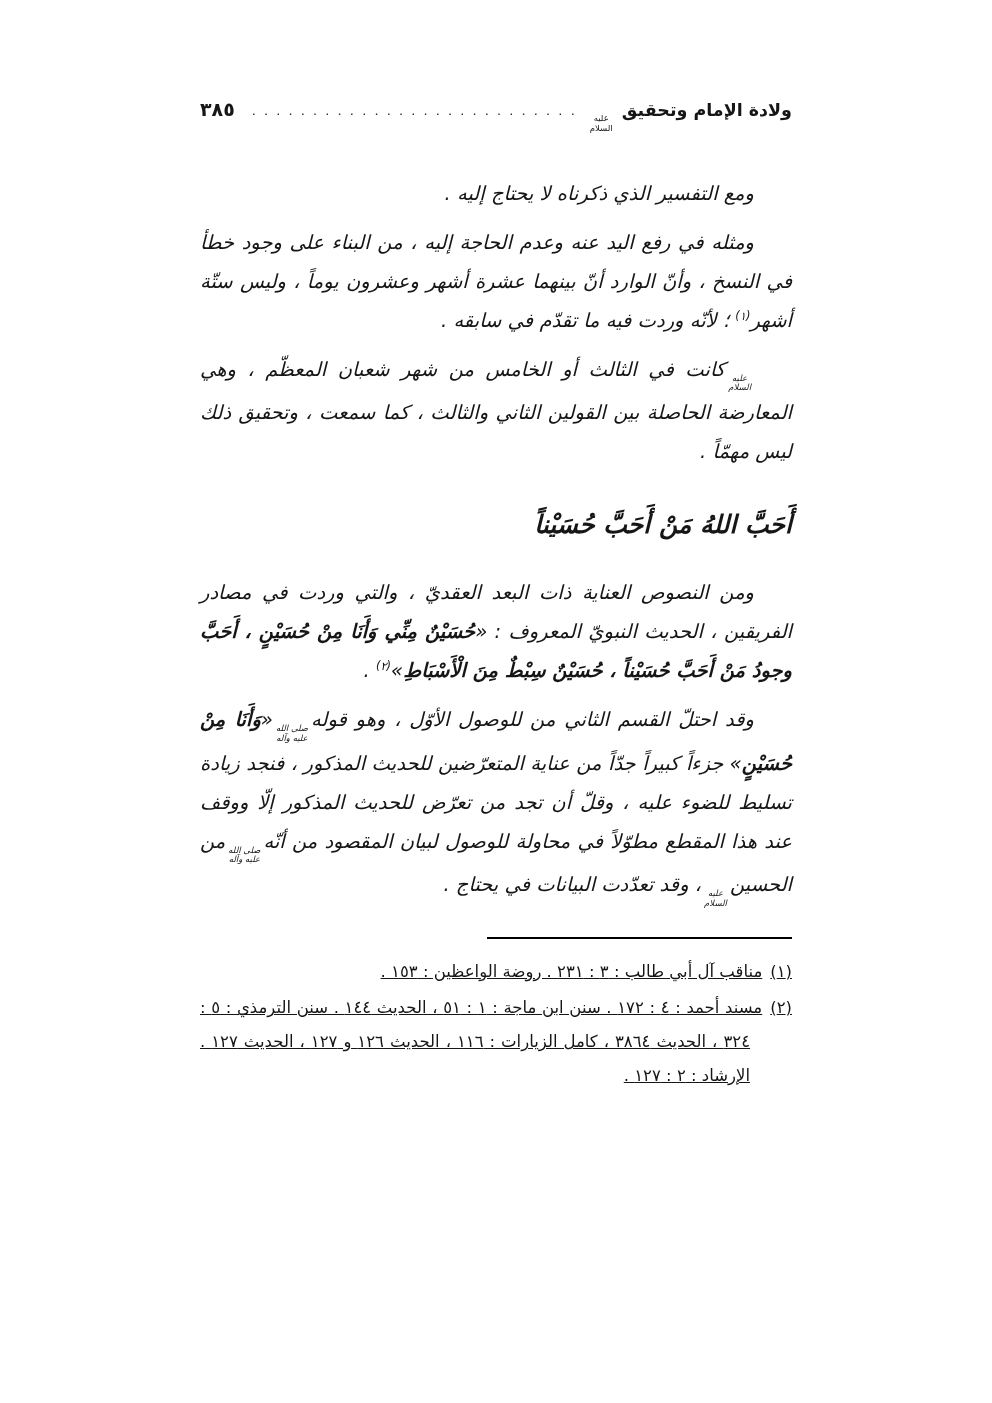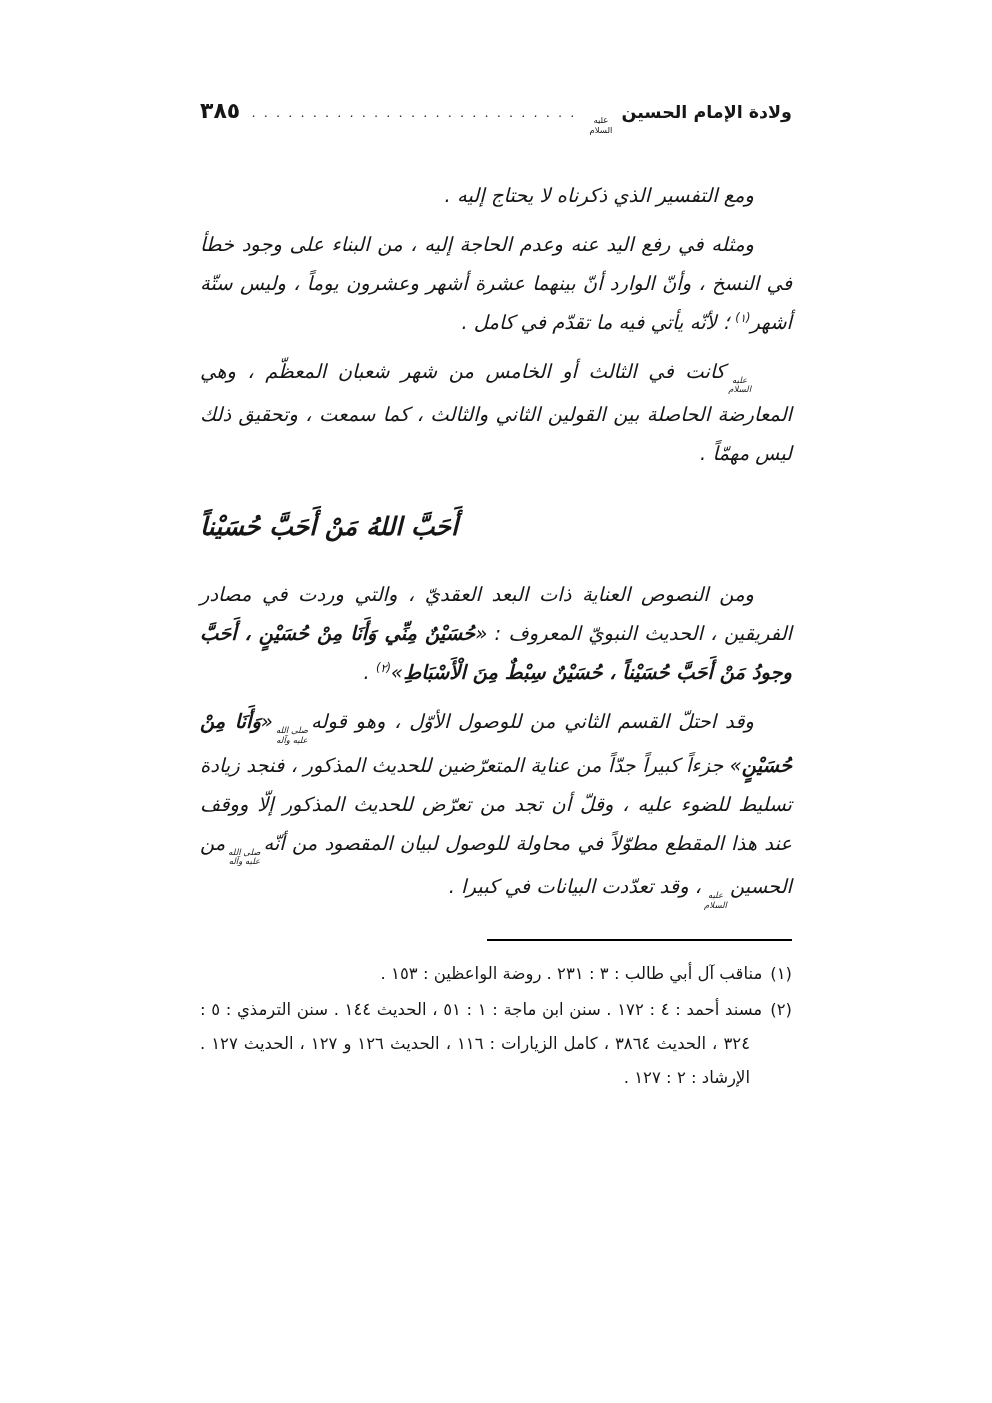--- a/index.html
+++ b/index.html
@@ -37,35 +37,35 @@
     white-space: nowrap;
     font-size: 13px;
     letter-spacing: 2px;
     color: #2a2a2a;
     margin: 0 10px;
     position: relative;
     top: -1px;
   }
   .page-number {
     font-weight: bold;
-    font-size: 22px;
+    font-size: 19px;
     white-space: nowrap;
   }
   .body-text {
     font-size: 19.5px;
     line-height: 2.0;
     font-style: italic;
   }
   .para {
     margin: 0 0 10px;
     text-align: justify;
     text-indent: 38px;
   }
   .section-heading {
-    text-align: left;
+    text-align: right;
     font-weight: bold;
     font-size: 25px;
     margin: 34px 0 28px;
     text-indent: 0;
     line-height: 1.6;
   }
   .hadith {
     font-weight: bold;
   }
   .fn-ref {
@@ -80,20 +80,21 @@
     font-size: 8.5px;
     line-height: 1.15;
     vertical-align: -5px;
     margin: 0 3px;
     font-weight: normal;
     color: #161616;
     text-indent: 0;
   }
   .footnotes {
     margin-top: 28px;
+    text-decoration: underline;
   }
   .fn-rule {
     height: 0;
     border-top: 2px solid #000000;
     width: 305px;
     margin: 0 0 16px;
   }
   .footnote {
     font-size: 16.5px;
     line-height: 2.05;
@@ -106,55 +107,55 @@
     margin-left: 8px;
   }
 </style>
 </head>
 <body>
 
 <div class="page">
 
   <header class="page-header">
     <span class="running-head">
-      <span>ولادة الإمام الحسين</span>
+      <span>ولادة الإمام وتحقيق</span>
       <span class="honorific">
         <span>عليه</span>
         <span>السلام</span>
       </span>
     </span>
     <span class="leader">. . . . . . . . . . . . . . . . . . . . . . . . . . . . . . . . . . . . . . . . . . . . . . . . . . . . . . . . . . . . . . . . . . . . . . . .</span>
     <span class="page-number">٣٨٥</span>
   </header>
 
   <main class="body-text">
 
     <p class="para">ومع التفسير الذي ذكرناه لا يحتاج إليه .</p>
 
-    <p class="para"><span>ومثله في رفع اليد عنه وعدم الحاجة إليه ، من البناء على وجود خطأ في النسخ ، وأنّ الوارد أنّ بينهما عشرة أشهر وعشرون يوماً ، وليس ستّة أشهر</span><sup class="fn-ref">(١)</sup><span> ؛ لأنّه يأتي فيه ما تقدّم في كامل .</span></p>
+    <p class="para"><span>ومثله في رفع اليد عنه وعدم الحاجة إليه ، من البناء على وجود خطأ في النسخ ، وأنّ الوارد أنّ بينهما عشرة أشهر وعشرون يوماً ، وليس ستّة أشهر</span><sup class="fn-ref">(١)</sup><span> ؛ لأنّه وردت فيه ما تقدّم في سابقه .</span></p>
 
     <p class="para"><span class="honorific">
           <span>عليه</span>
           <span>السلام</span>
         </span><span>كانت في الثالث أو الخامس من شهر شعبان المعظّم ، وهي المعارضة الحاصلة بين القولين الثاني والثالث ، كما سمعت ، وتحقيق ذلك ليس مهمّاً .</span></p>
 
     <h2 class="section-heading">أَحَبَّ اللهُ مَنْ أَحَبَّ حُسَيْناً</h2>
 
     <p class="para"><span>ومن النصوص العناية ذات البعد العقديّ ، والتي وردت في مصادر الفريقين ، الحديث النبويّ المعروف : «</span><span class="hadith">حُسَيْنٌ مِنِّي وَأَنَا مِنْ حُسَيْنٍ ، أَحَبَّ وجودُ مَنْ أَحَبَّ حُسَيْناً ، حُسَيْنٌ سِبْطٌ مِنَ الْأَسْبَاطِ</span><span>»</span><sup class="fn-ref">(٢)</sup><span> .</span></p>
 
     <p class="para"><span>وقد احتلّ القسم الثاني من للوصول الأوّل ، وهو قوله</span><span class="honorific">
           <span>صلى الله</span>
           <span>عليه وآله</span>
         </span><span>«</span><span class="hadith">وَأَنَا مِنْ حُسَيْنٍ</span><span>» جزءاً كبيراً جدّاً من عناية المتعرّضين للحديث المذكور ، فنجد زيادة تسليط للضوء عليه ، وقلّ أن تجد من تعرّض للحديث المذكور إلّا ووقف عند هذا المقطع مطوّلاً في محاولة للوصول لبيان المقصود من أنّه</span><span class="honorific">
           <span>صلى الله</span>
           <span>عليه وآله</span>
         </span><span>من الحسين</span><span class="honorific">
           <span>عليه</span>
           <span>السلام</span>
-        </span><span>، وقد تعدّدت البيانات في كبيرا .</span></p>
+        </span><span>، وقد تعدّدت البيانات في يحتاج .</span></p>
 
 
   </main>
 
   <footer class="footnotes">
     <div class="fn-rule"></div>
 
     <p class="footnote"><span class="fn-num">(١)</span><span>مناقب آل أبي طالب : ٣ : ٢٣١ . روضة الواعظين : ١٥٣ .</span></p>
 
     <p class="footnote"><span class="fn-num">(٢)</span><span>مسند أحمد : ٤ : ١٧٢ . سنن ابن ماجة : ١ : ٥١ ، الحديث ١٤٤ . سنن الترمذي : ٥ : ٣٢٤ ، الحديث ٣٨٦٤ ، كامل الزيارات : ١١٦ ، الحديث ١٢٦ و ١٢٧ ، الحديث ١٢٧ . الإرشاد : ٢ : ١٢٧ .</span></p>

